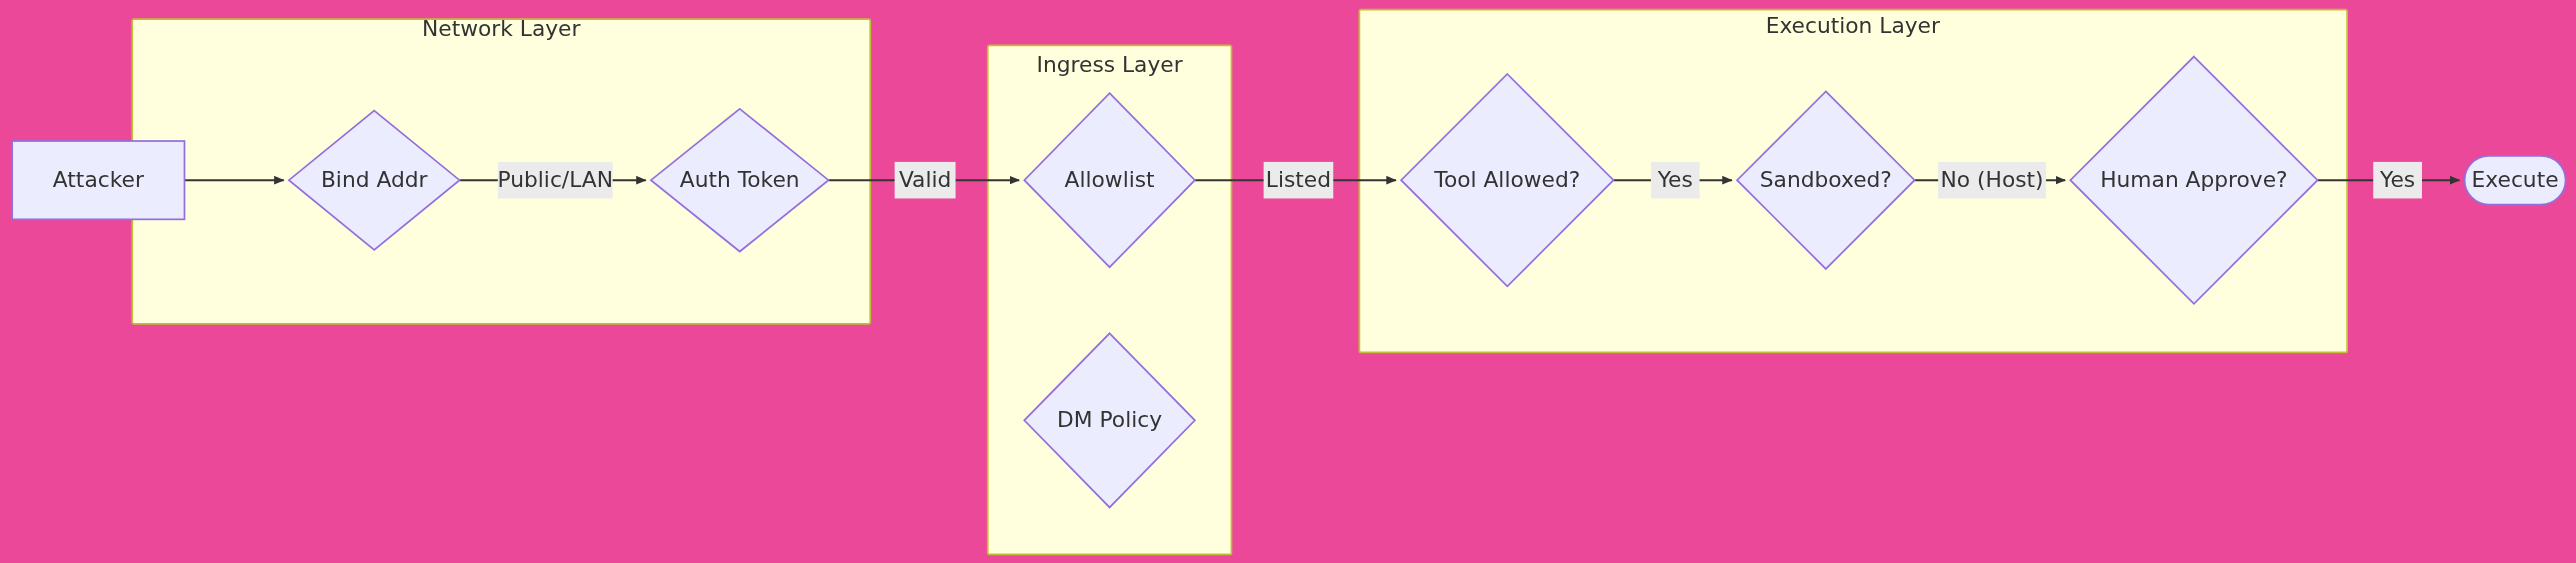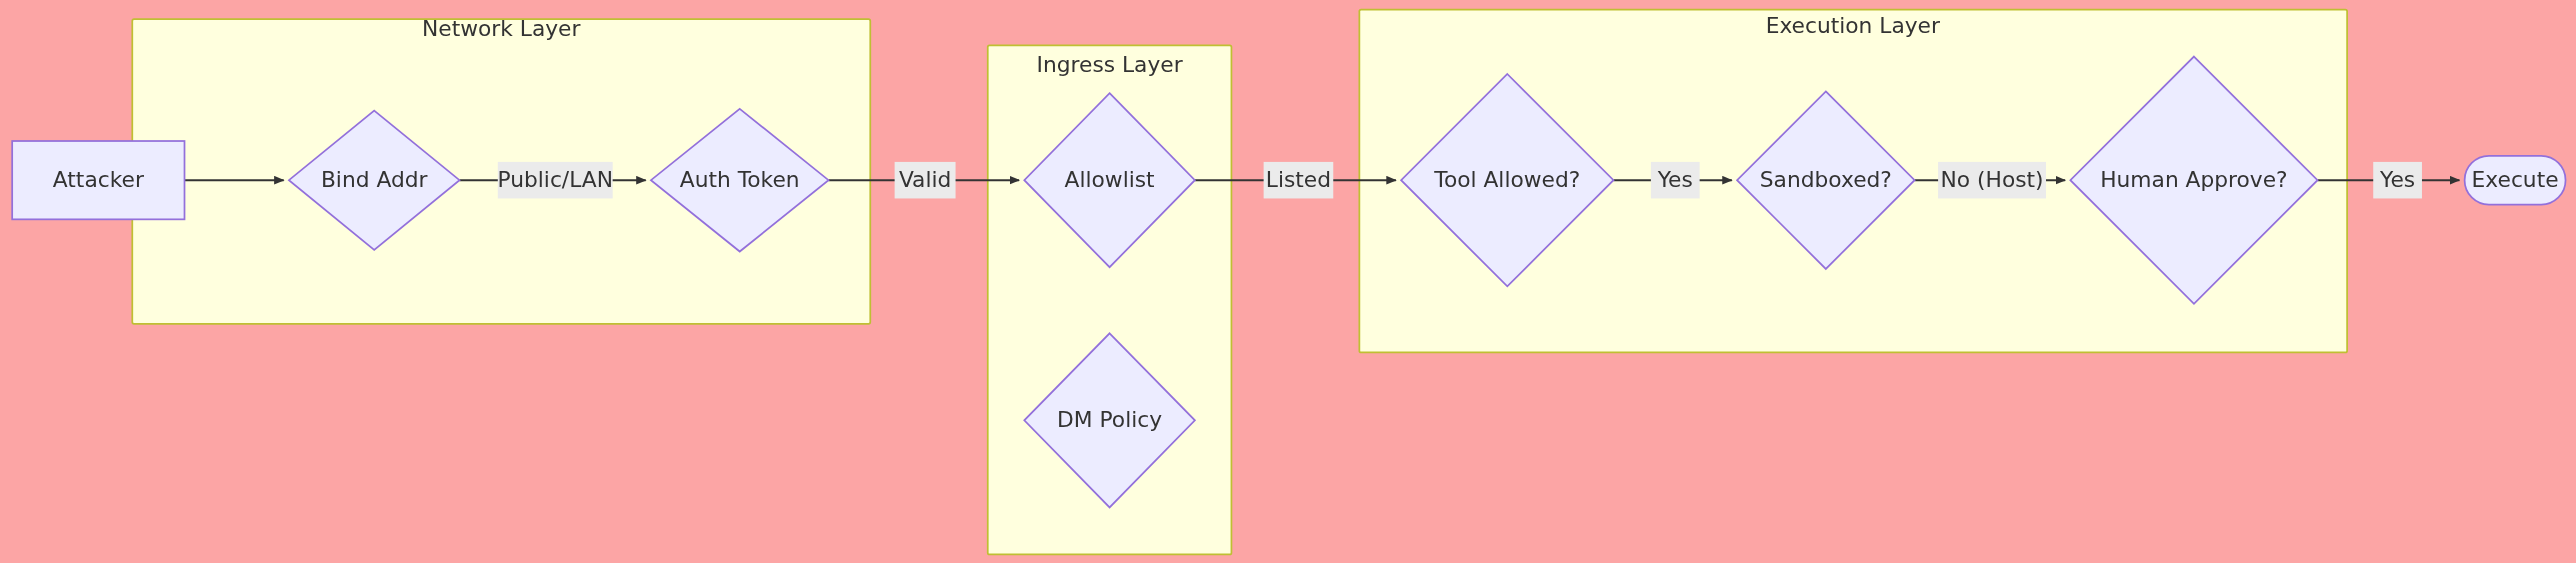--- a/index.html
+++ b/index.html
@@ -10,21 +10,21 @@
   body {
     width: 2576px;
     height: 564px;
     font-family: "DejaVu Sans", "Liberation Sans", sans-serif;
     overflow: hidden;
   }
   #diagram {
     position: relative;
     width: 2576px;
     height: 564px;
-    background: #fca5a5;
+    background: #ec4899;
   }
   svg.layer {
     position: absolute;
     top: 0;
     left: 0;
     width: 2576px;
     height: 564px;
   }
   .node-text {
     font-family: "DejaVu Sans", "Liberation Sans", sans-serif;

